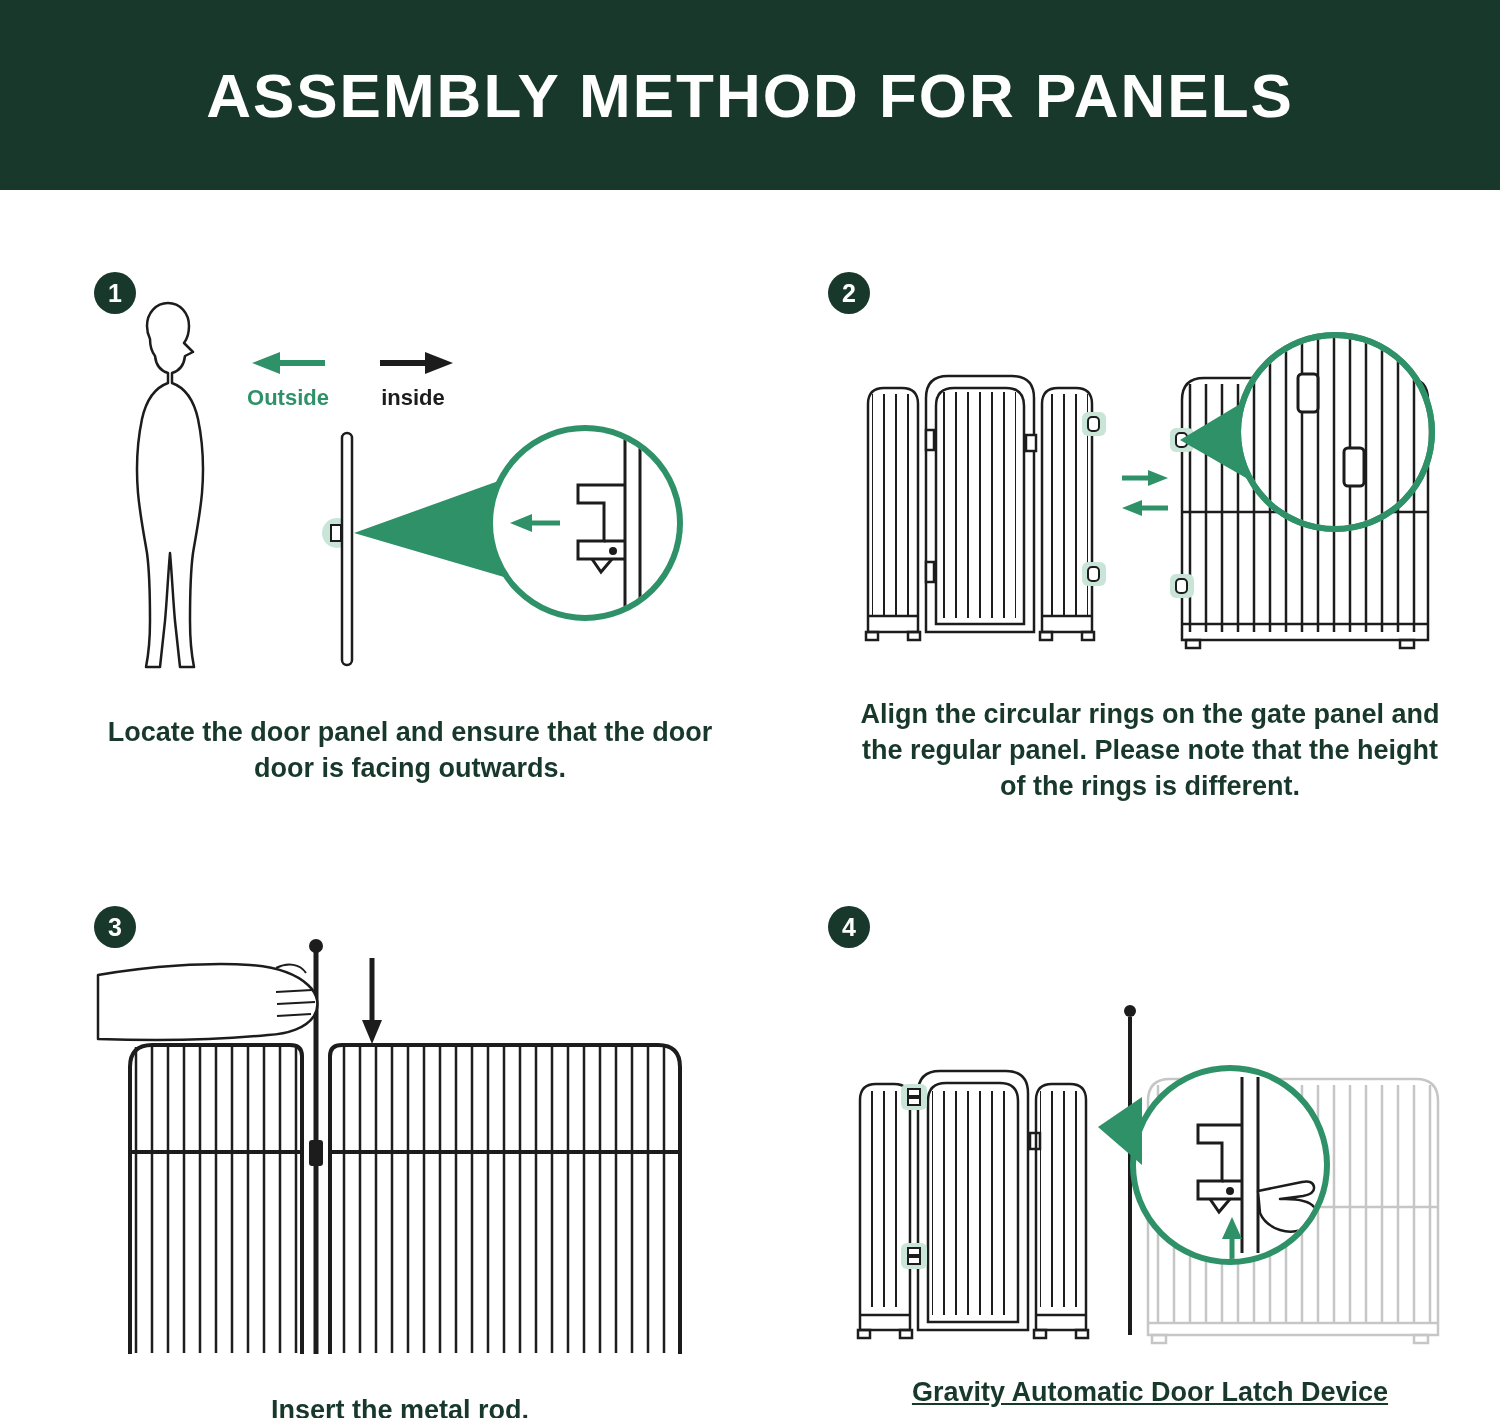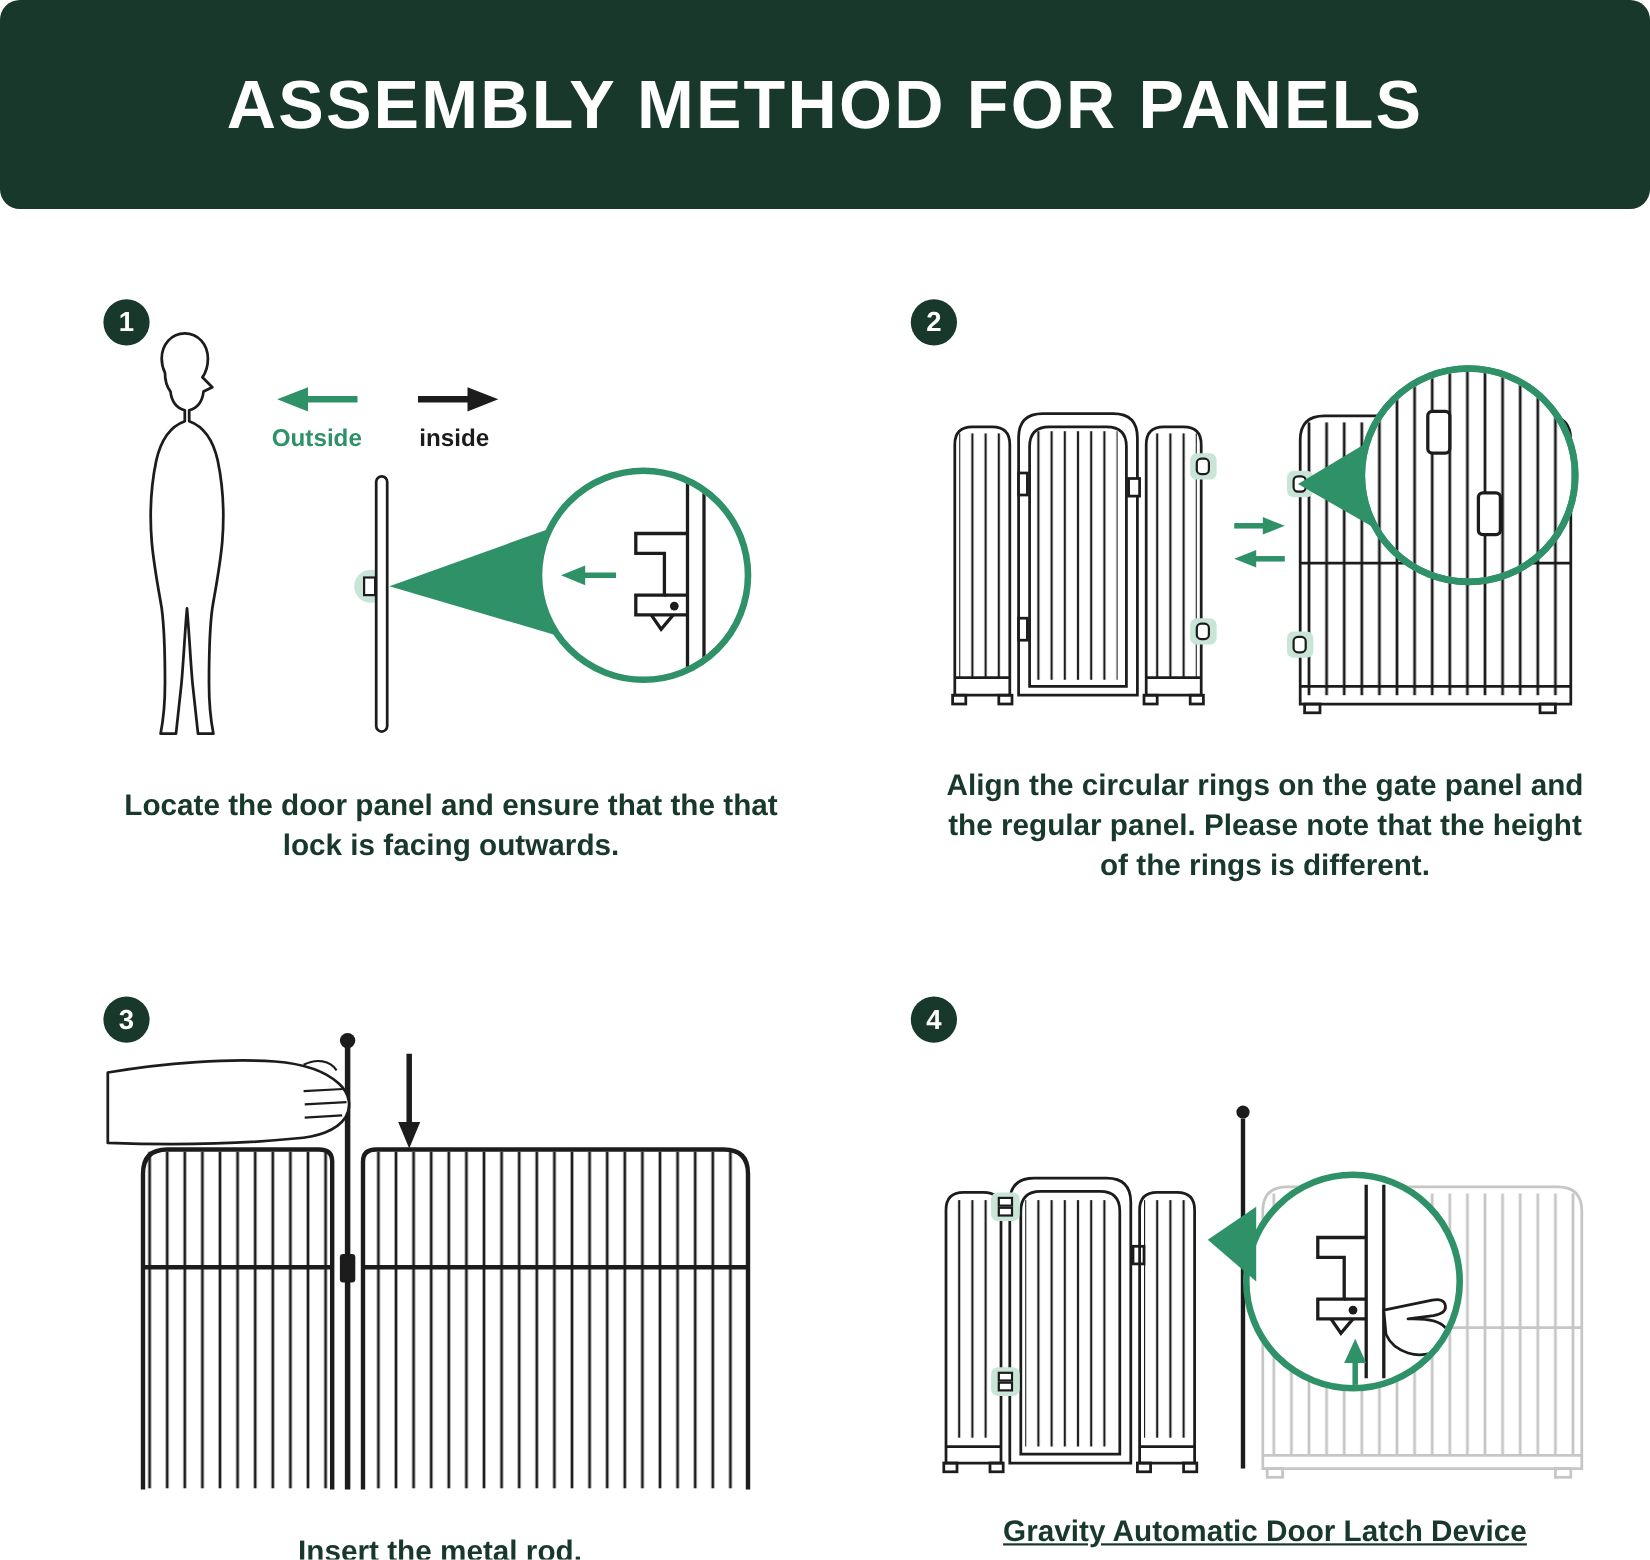--- a/index.html
+++ b/index.html
@@ -7,21 +7,21 @@
     --accent:#2E9168;
     --accent-light:#C9E5D7;
     --ink:#1C1C1C;
     --caption-text:#17382B;
     --faded-panel:#C6C6C6;
   }
   *{margin:0;padding:0;box-sizing:border-box;}
   body{font-family:"Liberation Sans",sans-serif;background:#fff;}
   .page{position:relative;width:1500px;height:1418px;background:#fff;overflow:hidden;}
   .header{position:absolute;left:0;top:0;width:1500px;height:190px;background:var(--header-bg);
-          display:flex;align-items:center;justify-content:center;border-radius:18px;}
+          display:flex;align-items:center;justify-content:center;}
   .header h1{color:#fff;font-size:62px;font-weight:bold;letter-spacing:2px;white-space:nowrap;}
   .badge{position:absolute;width:42px;height:42px;border-radius:50%;background:var(--header-bg);
          color:#fff;font-size:25px;font-weight:bold;display:flex;align-items:center;justify-content:center;}
   .caption{position:absolute;color:var(--caption-text);font-size:27px;font-weight:600;
            text-align:center;line-height:1.34;}
   .illus{position:absolute;}
   .svg-label{font-family:"Liberation Sans",sans-serif;font-size:22px;font-weight:bold;text-anchor:middle;}
 </style>
 </head>
 <body>
@@ -284,18 +284,18 @@
         <g>
           <line x1="402" y1="278" x2="402" y2="252" stroke="var(--accent)" stroke-width="5"></line>
           <polygon points="392,254 402,232 412,254" fill="var(--accent)"></polygon>
         </g>
       </g>
     </g>
 
     <polygon points="268,142 312,112 312,180" fill="var(--accent)"></polygon>
   </svg>
 
-  <div class="caption" style="left:90px;top:714px;width:640px;">Locate the door panel and ensure that the that lock is facing outwards.</div>
+  <div class="caption" style="left:90px;top:714px;width:640px;">Locate the door panel and ensure that the door door is facing outwards.</div>
   <div class="caption" style="left:852px;top:696px;width:596px;">Align the circular rings on the gate panel and the regular panel. Please note that the height of the rings is different.</div>
   <div class="caption" style="left:80px;top:1374px;width:640px;margin-top:18px;">Insert the metal rod.</div>
   <div class="caption" style="left:830px;top:1374px;width:640px;text-decoration:underline;">Gravity Automatic Door Latch Device</div>
 
 </div>
 
 </body></html>

